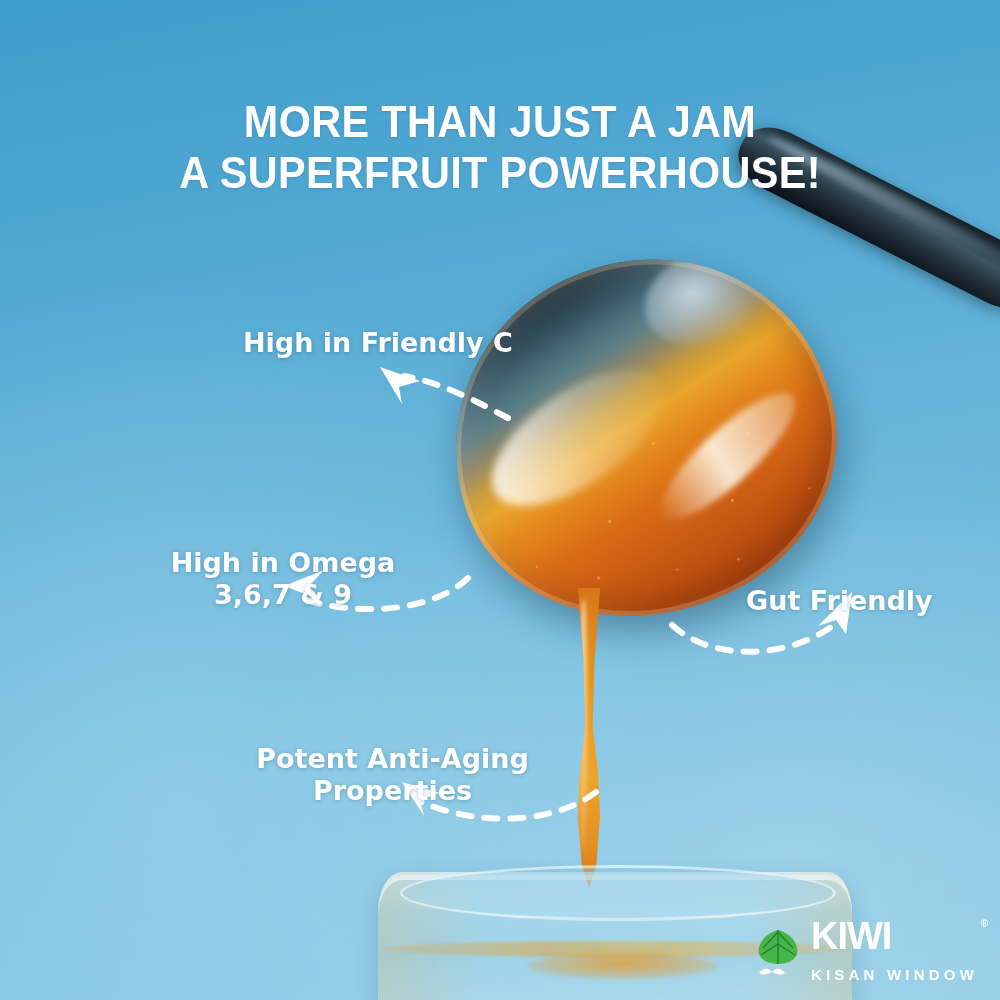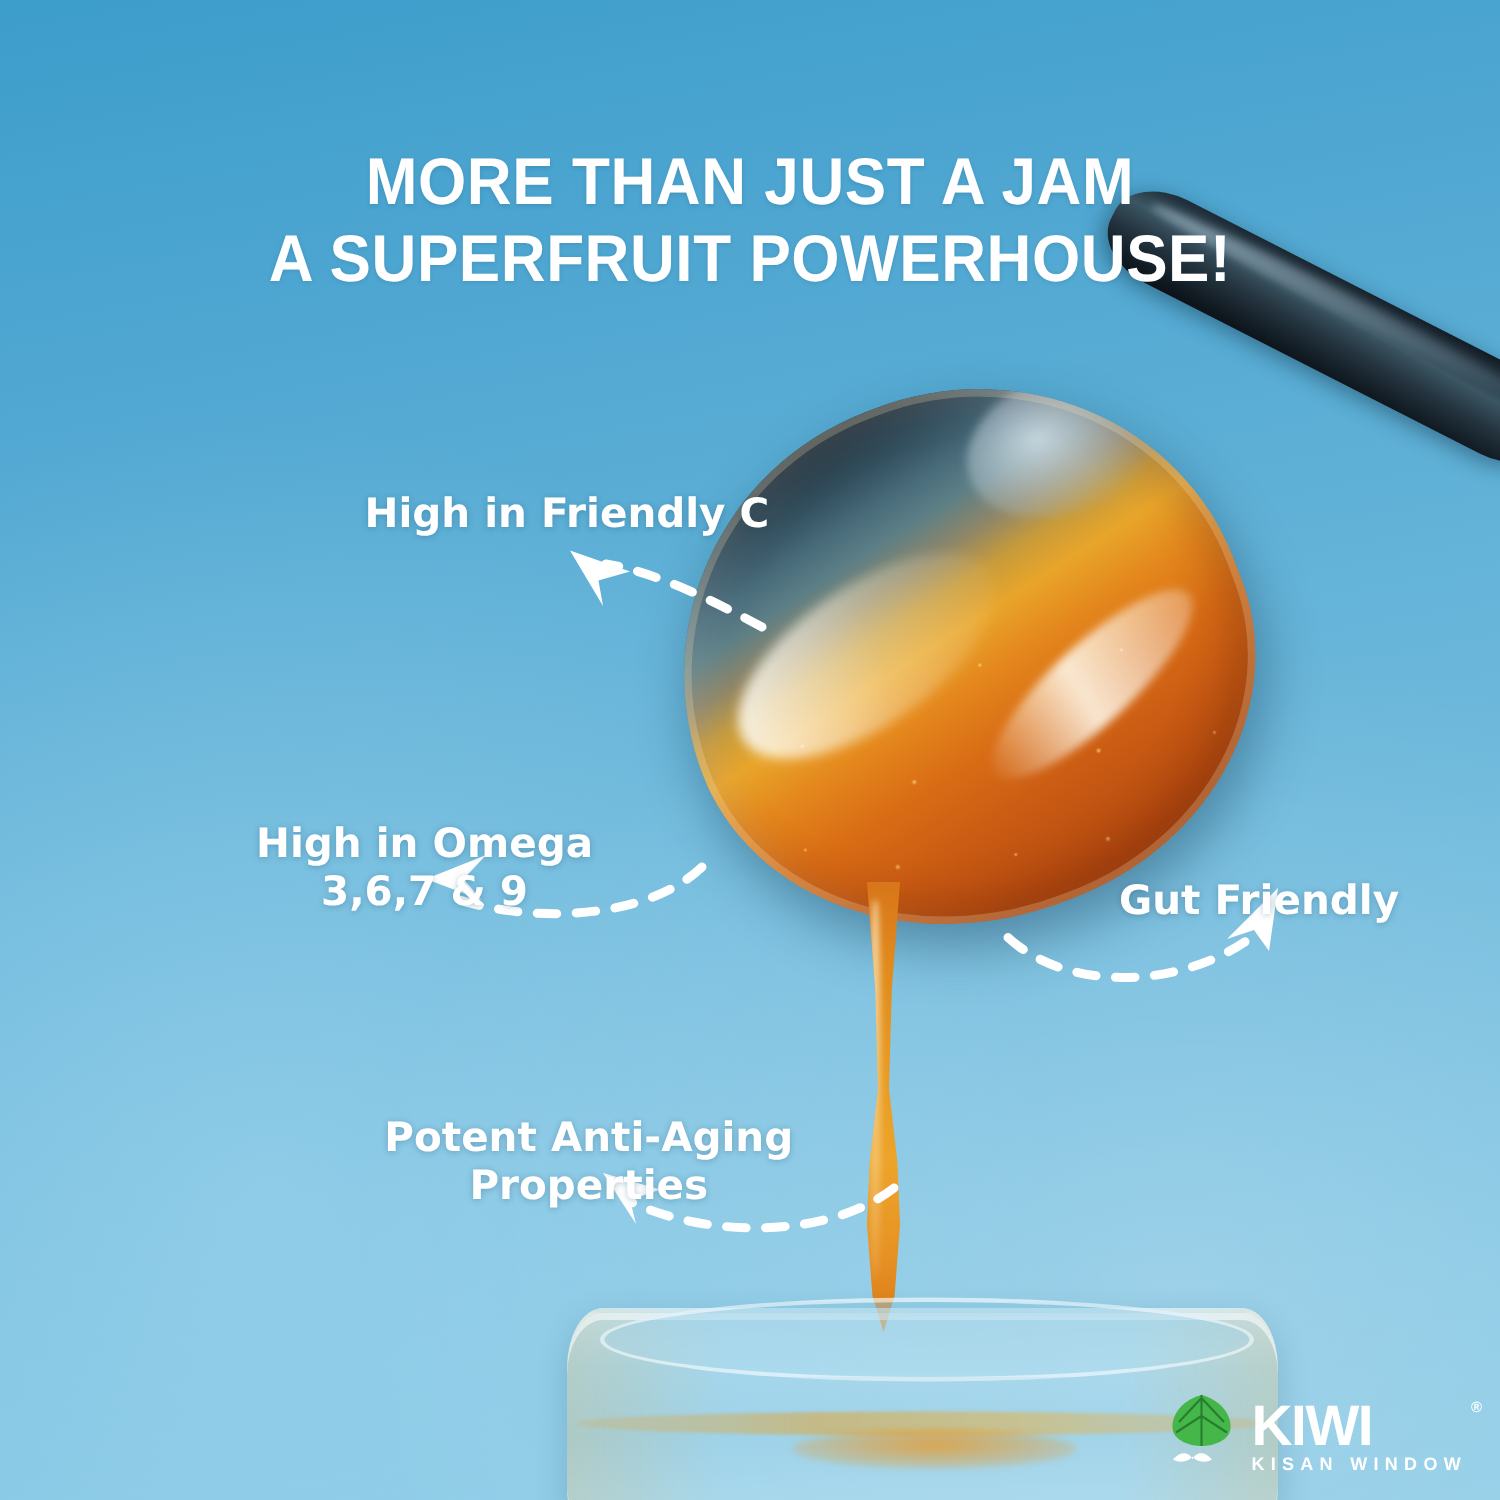--- a/index.html
+++ b/index.html
@@ -151,22 +151,22 @@
   }
   .logo .mark{position:relative;width:46px;height:56px;}
   .logo .word{display:flex;flex-direction:column;line-height:1;}
   .logo .kiwi{
     color:#fff;font-weight:800;font-size:38px;letter-spacing:-1px;
     font-family:"Liberation Sans","DejaVu Sans",sans-serif;
     position:relative;display:inline-block;
   }
   .logo .reg{position:absolute;right:-9px;top:2px;font-size:10px;font-weight:700;}
   .logo .sub{
-    color:#fff;font-size:12px;font-weight:600;letter-spacing:4.2px;
-    margin-top:0;font-family:"Liberation Sans","DejaVu Sans",sans-serif;
+    color:#fff;font-size:15px;font-weight:600;letter-spacing:4.2px;
+    margin-top:12px;font-family:"Liberation Sans","DejaVu Sans",sans-serif;
   }
 </style>
 </head>
 <body>
 
 <div id="poster">
 
   <div class="photo">
     <div class="handle"></div>
     <div class="bowl">

